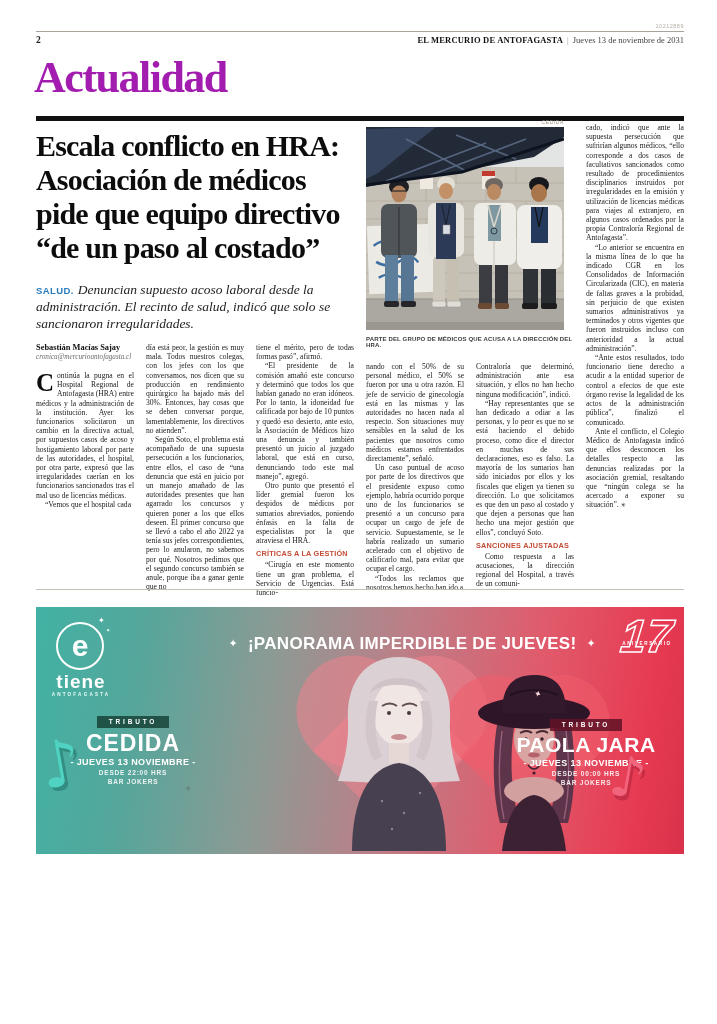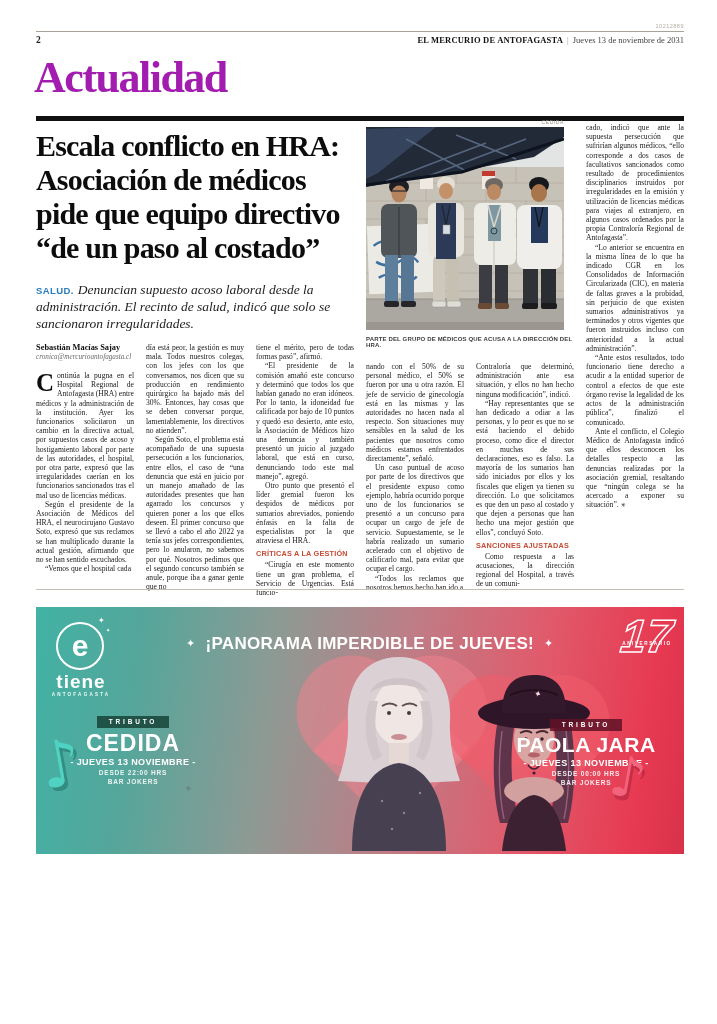--- a/index.html
+++ b/index.html
@@ -64,21 +64,21 @@
   .adele-svg { left:288px; top:44px; }
   .paola-svg { left:436px; top:64px; }
   .enjoy-circle { left:20px; top:15px; width:48px; height:48px; border:2.5px solid #fff; border-radius:50%;
                   text-align:center; font:700 30px/44px "Liberation Sans", sans-serif; color:#fff; }
   .enjoy-star-1 { left:62px; top:9px;  font-size:8px; color:#fff; }
   .enjoy-star-2 { left:70px; top:20px; font-size:5px; color:#fff; }
   .enjoy-word { left:10px; top:64px; width:70px; text-align:center;
                 font:700 19px "Liberation Sans", sans-serif; color:#fff; letter-spacing:1px; }
   .enjoy-sub { left:10px; top:85px; width:70px; text-align:center;
                font:700 4.6px "Liberation Sans", sans-serif; color:#e8fbf6; letter-spacing:2.2px; }
-  .ad-headline { left:140px; top:27px; width:430px; text-align:left;
+  .ad-headline { left:140px; top:27px; width:430px; text-align:right;
                  font:800 17px "Liberation Sans", sans-serif; color:#fff; letter-spacing:.3px; }
   .ad-star { font-size:11px; vertical-align:2px; padding:0 10px; font-weight:400; }
   .anniv { left:576px; top:6px; width:70px; text-align:center; }
   .anniv-num { display:inline-block; font:italic 800 46px/46px "Liberation Sans", sans-serif;
                color:transparent; -webkit-text-stroke:1.5px #ffffff; transform:skew(-6deg); }
   .anniv-label { position:absolute; left:0; top:28px; width:70px; text-align:center;
                  font:700 4.6px "Liberation Sans", sans-serif; color:#fff; letter-spacing:1.6px; }
   .event { position:absolute; width:160px; text-align:center; color:#fff; }
   .event-left  { left:17px;  top:103px; }
   .event-right { left:470px; top:106px; }
@@ -198,21 +198,20 @@
         <path d="M0,58 L96,45 L198,12" stroke="#0e141f" stroke-width="3" fill="none"></path>
       </g>
     </svg>
   </div>
   <div class="abs photo-caption">PARTE DEL GRUPO DE MÉDICOS QUE ACUSA A LA DIRECCIÓN DEL HRA.</div>
 
   <div class="abs col col-1">
     <div class="byline">Sebastián Macías Sajay</div>
     <div class="byline-email">cronica@mercurioantofagasta.cl</div>
     <p class="para first"><span class="dropcap">C</span><span>ontinúa la pugna en el Hospital Regional de Antofagasta (HRA) entre médicos y la administración de la institución. Ayer los funcionarios solicitaron un cambio en la directiva actual, por supuestos casos de acoso y hostigamiento laboral por parte de las autoridades, el hospital, por otra parte, expresó que las irregularidades caerían en los funcionarios sancionados tras el mal uso de licencias médicas.</span></p>
-    <p class="para">Según el presidente de la Asociación de Médicos del HRA, el neurocirujano Gustavo Soto, expresó que sus reclamos se han multiplicado durante la actual gestión, afirmando que no se han sentido escuchados.</p>
     <p class="para">“Vemos que el hospital cada</p>
   </div>
 
   <div class="abs col col-2">
     <p class="para cont">día está peor, la gestión es muy mala. Todos nuestros colegas, con los jefes con los que conversamos, nos dicen que su producción en rendimiento quirúrgico ha bajado más del 30%. Entonces, hay cosas que se deben conversar porque, lamentablemente, los directivos no atienden”.</p>
     <p class="para">Según Soto, el problema está acompañado de una supuesta persecución a los funcionarios, entre ellos, el caso de “una denuncia que está en juicio por un manejo amañado de las autoridades presentes que han agarrado los concursos y quieren poner a los que ellos deseen. El primer concurso que se llevó a cabo el año 2022 ya tenía sus jefes correspondientes, pero lo anularon, no sabemos por qué. Nosotros pedimos que el segundo concurso también se anule, porque iba a ganar gente que no</p>
   </div>
 
   <div class="abs col col-3">
     <p class="para cont">tiene el mérito, pero de todas formas pasó”, afirmó.</p>

